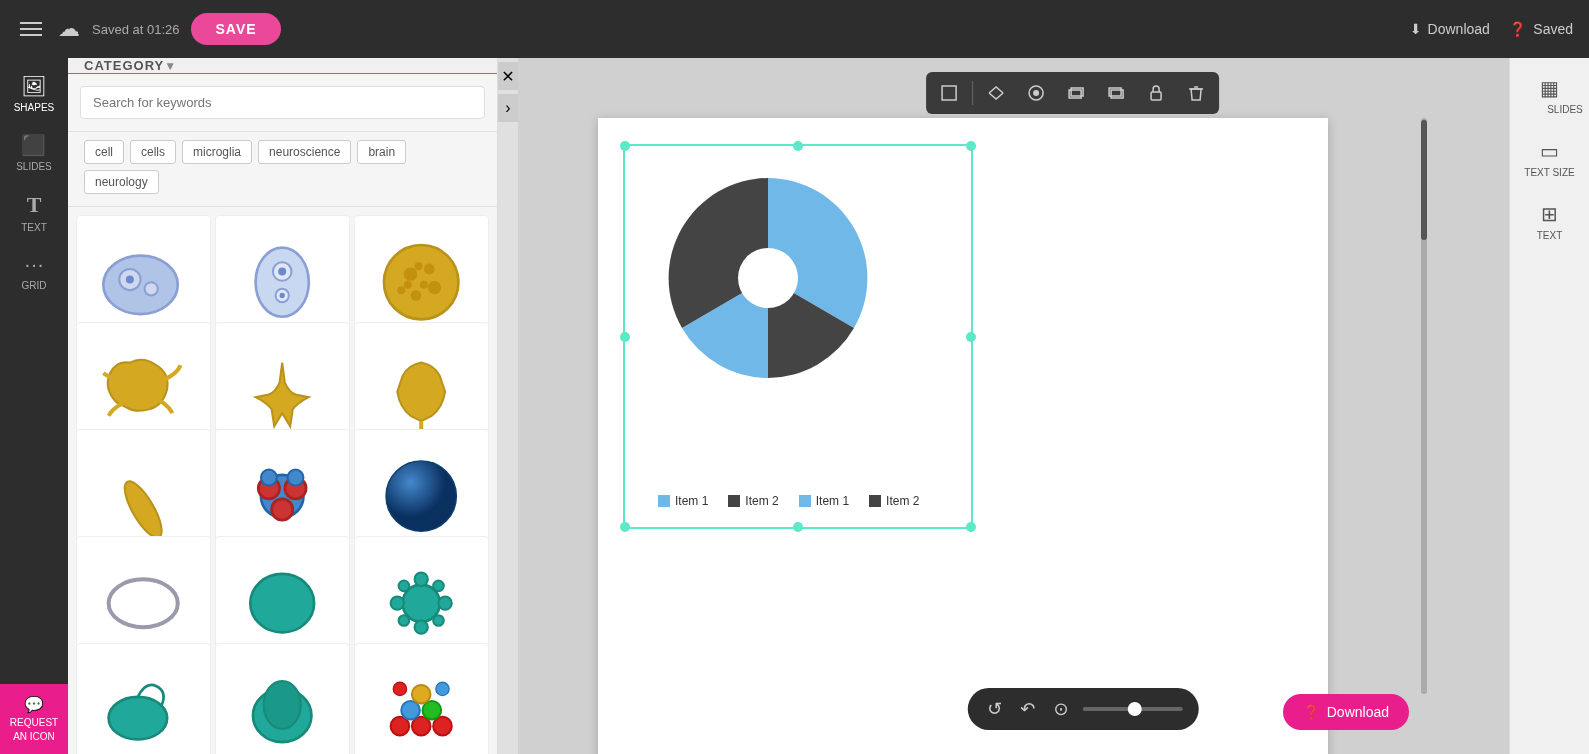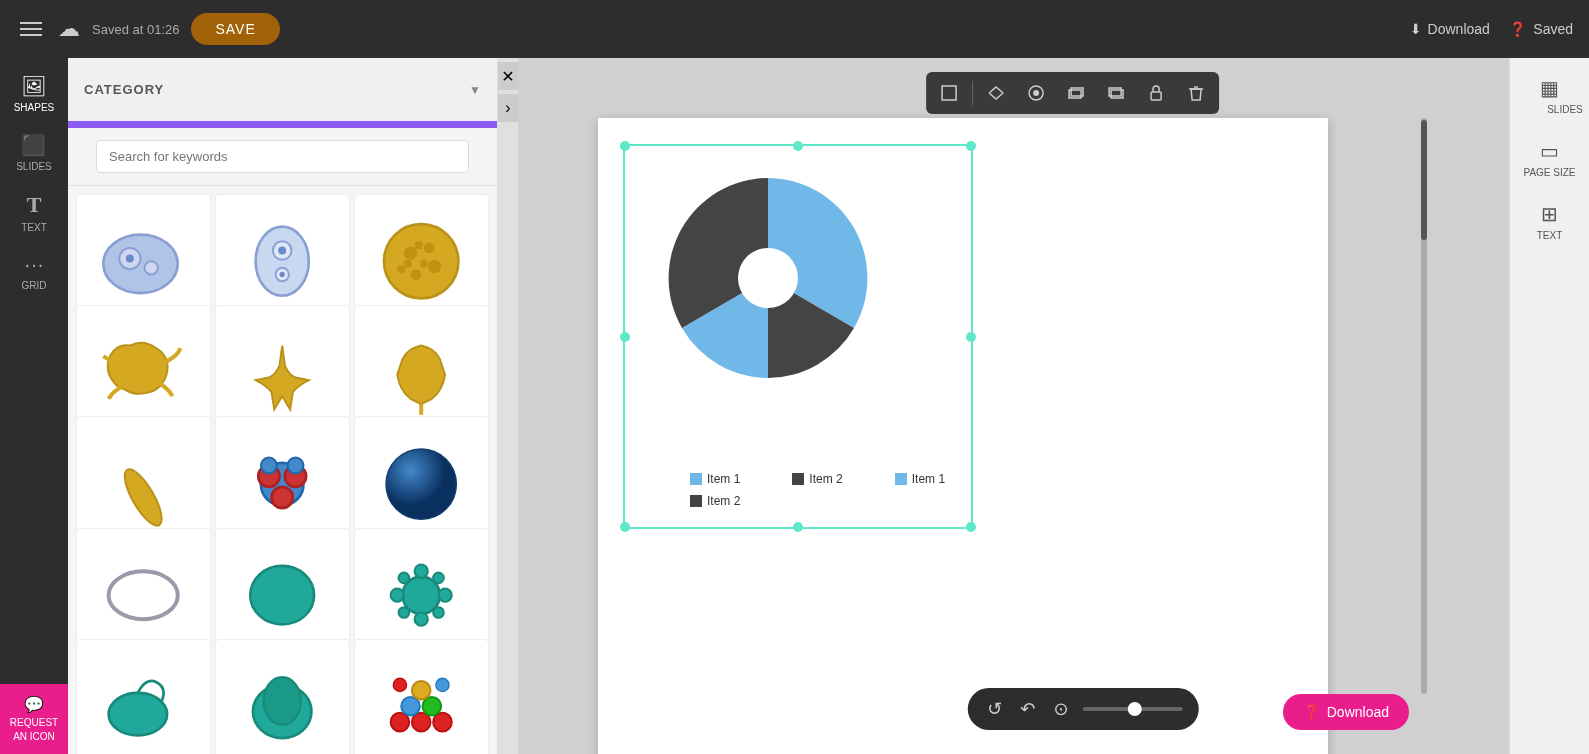--- a/index.html
+++ b/index.html
@@ -14,27 +14,27 @@
       padding: 0 16px;
       flex-shrink: 0;
       position: relative;
     }
     .topbar-left { display: flex; align-items: center; gap: 12px; }
     .hamburger { display: flex; flex-direction: column; gap: 4px; cursor: pointer; padding: 4px; }
     .hamburger span { display: block; width: 22px; height: 2px; background: #ccc; }
     .cloud-icon { color: #ccc; font-size: 22px; }
     .saved-text { color: #aaa; font-size: 13px; }
     .save-btn {
-      background: #a16207;
+      background: #ec4899;
       color: white;
       border: none;
       border-radius: 20px;
       padding: 8px 24px;
       font-size: 14px;
-      font-weight: normal;
+      font-weight: bold;
       cursor: pointer;
       letter-spacing: 1px;
     }
     .topbar-right { margin-left: auto; display: flex; align-items: center; gap: 20px; }
     .download-btn { display: flex; align-items: center; gap: 6px; color: #ccc; font-size: 14px; cursor: pointer; }
     .help-btn { display: flex; align-items: center; gap: 6px; color: #ccc; font-size: 14px; cursor: pointer; }
 
     
     .main-area {
       display: flex;
@@ -71,37 +71,36 @@
     
     .left-panel {
       width: 430px;
       background: #f5f5f5;
       display: flex;
       flex-direction: column;
       flex-shrink: 0;
       border-right: 1px solid #ddd;
     }
     .panel-header {
-      padding: 24px 16px;
+      padding: 0 16px;
       background: #f0f0f0;
-      border-bottom: 7px solid #8b5cf6;
-      display: flex;
-      align-items: center;
-      justify-content: space-between;
+      border-bottom: 1px solid #8b5cf6;
+      display: flex;
+      align-items: center;
     }
     .panel-header-title {
       font-size: 13px;
       color: #555;
       letter-spacing: 1px;
       font-weight: 600;
     }
     .panel-header-arrow { color: #888; font-size: 12px; cursor: pointer; }
 
     .search-area {
-      padding: 12px 28px;
+      padding: 12px 12px;
       border-bottom: 1px solid #e0e0e0;
     }
     .search-input {
       width: 100%;
       padding: 8px 12px;
       border: 1px solid #ddd;
       border-radius: 4px;
       font-size: 13px;
       color: #666;
       background: white;
@@ -310,21 +309,20 @@
       display: flex;
       flex-wrap: wrap;
       gap: 8px 20px;
       font-size: 12px;
       color: #333;
     }
     .legend-item {
       display: flex;
       align-items: center;
       gap: 5px;
-      margin-left: 32px;
     }
     .legend-color {
       width: 12px;
       height: 12px;
       display: inline-block;
     }
 
     .scrollbar-right {
       position: absolute;
       right: 82px;
@@ -396,20 +394,28 @@
     </div>
   </div>
 
   <div class="left-panel">
     <div class="panel-header">
       <span class="panel-header-title">CATEGORY</span>
       <span class="panel-header-arrow">▼</span>
     </div>
     <div class="search-area">
       <input class="search-input" type="text" placeholder="Search for keywords" style="">
+    </div>
+    <div class="tags-area">
+      <span class="tag">cell</span>
+      <span class="tag">cells</span>
+      <span class="tag">microglia</span>
+      <span class="tag">neuroscience</span>
+      <span class="tag">brain</span>
+      <span class="tag">neurology</span>
     </div>
     <div class="icons-grid">
 
       <div class="icon-cell">
         <svg viewBox="0 0 80 80" xmlns="http://www.w3.org/2000/svg">
           <ellipse cx="38" cy="42" rx="28" ry="22" fill="#b0c4e8" stroke="#8a9fd4" stroke-width="2"></ellipse>
           <circle cx="30" cy="38" r="8" fill="#d0d8f0" stroke="#8a9fd4" stroke-width="1.5"></circle>
           <circle cx="30" cy="38" r="3" fill="#6a8acc"></circle>
           <circle cx="46" cy="45" r="5" fill="#d0d8f0" stroke="#8a9fd4" stroke-width="1.5"></circle>
         </svg>
@@ -660,21 +666,21 @@
     </button>
   </div>
 
   <div class="right-sidebar">
     <div class="right-item">
       <span style="font-size:20px;">▦</span>
       <span style="font-size:10px;color:#555;margin-left:31px;">SLIDES</span>
     </div>
     <div class="right-item">
       <span style="font-size:20px;">▭</span>
-      <span style="font-size:10px;color:#555;text-align:center;">PAGE SIZE</span>
+      <span style="font-size:10px;color:#555;text-align:center;">TEXT SIZE</span>
     </div>
     <div class="right-item">
       <span style="font-size:20px;">⊞</span>
       <span style="font-size:10px;color:#555;">TEXT</span>
     </div>
   </div>
 
 </div>
 
 </body></html>

